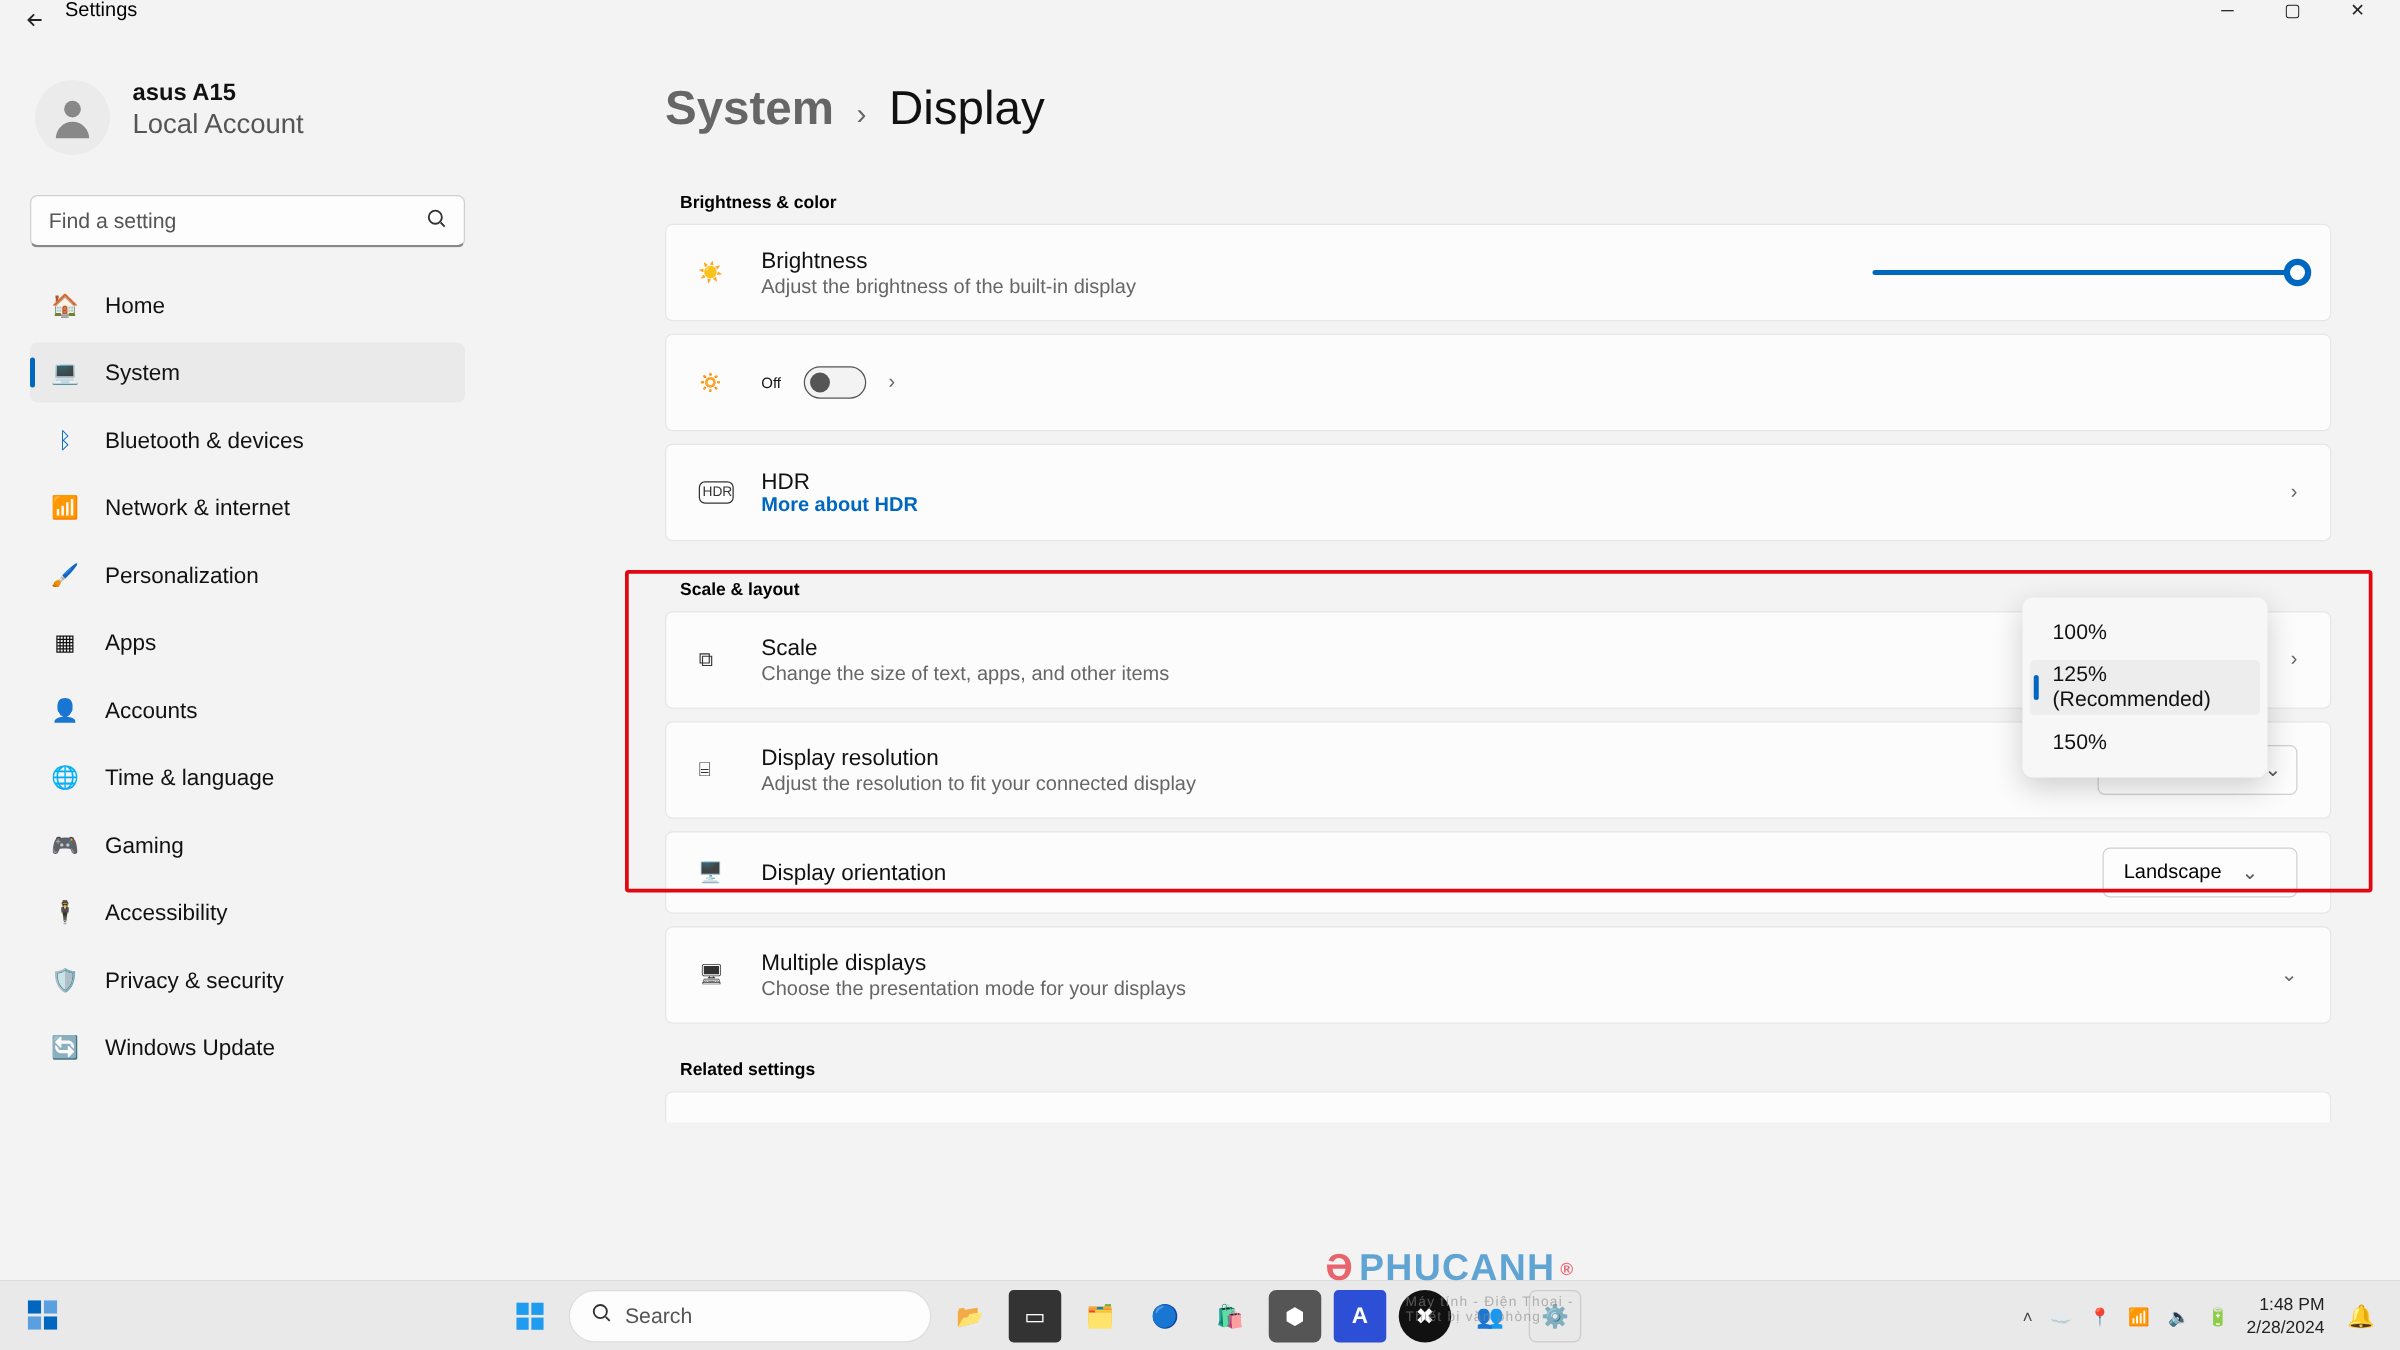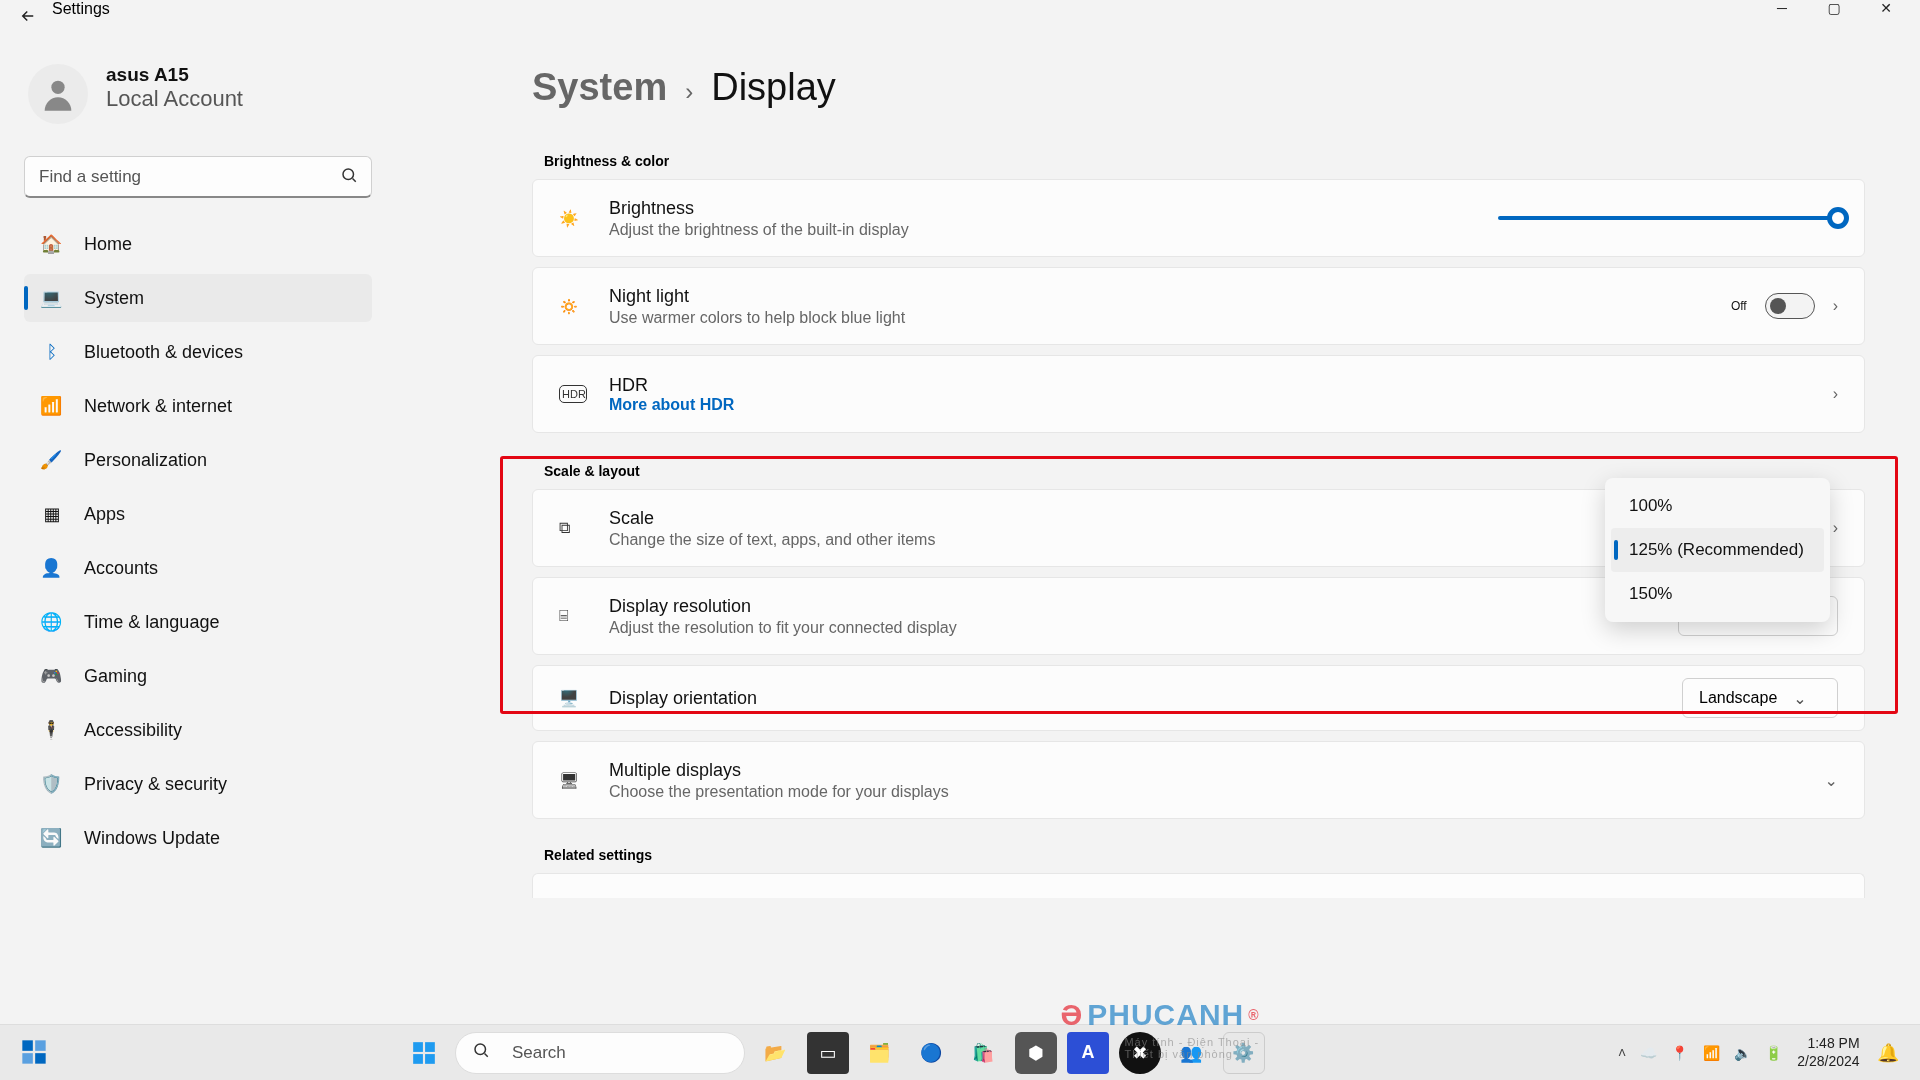--- a/index.html
+++ b/index.html
@@ -64,30 +64,30 @@
 .toggle-label { font-size:12px; color:#111;}
 
 
 .select { height:40px; min-width:156px; border:1px solid #d0d0d0; border-radius:6px; background:#fdfdfd; display:flex; align-items:center; padding:0 12px 0 16px; gap:16px; font-size:16px;}
 .select .chev { color:#555; }
 
 
 .red-box { position:absolute; border:3px solid #e30613; border-radius:3px; left:100px; width:92%; top:408px; height:258px; pointer-events:none; z-index:5;}
 
 
-.dropdown { position:absolute; right:90px; top:430px; width:225px; background:#f7f7f7; border-radius:8px; box-shadow:0 8px 24px rgba(0,0,0,.18); z-index:10; padding:6px;}
+.dropdown { position:absolute; right:106px; top:430px; width:196px; background:#f7f7f7; border-radius:8px; box-shadow:0 8px 24px rgba(0,0,0,.18); z-index:10; padding:6px;}
 .dd-item { height:44px; display:flex; align-items:center; padding:0 12px 0 18px; font-size:17px; color:#111; border-radius:4px; position:relative; cursor:pointer;}
 .dd-item.sel { background:#ededed;}
 .dd-item.sel::before { content:""; position:absolute; left:3px; top:12px; bottom:12px; width:4px; border-radius:2px; background:#0067c0;}
 
 
 .taskbar { height:56px; background:#e9e9e9; border-top:1px solid #ddd; display:flex; align-items:center; padding:0 20px; gap:12px;}
 .tb-left { width:30px; height:30px;}
 .tb-center { flex:1; display:flex; align-items:center; justify-content:center; gap:10px;}
-.tb-search { width:290px; height:42px; background:#fdfdfd; border:1px solid #ddd; border-radius:30px; display:flex; align-items:center; gap:22px; padding:0 16px; color:#555; font-size:17px;}
+.tb-search { width:290px; height:42px; background:#fdfdfd; border:1px solid #ddd; border-radius:30px; display:flex; align-items:center; gap:10px; padding:0 16px; color:#555; font-size:17px;}
 .tb-icon { width:36px; height:36px; border-radius:4px; display:flex; align-items:center; justify-content:center; font-size:18px;}
 .tb-icon.app { width:42px; height:42px;}
 .tb-right { display:flex; align-items:center; gap:14px; color:#444; font-size:14px;}
 .tb-clock { text-align:right; line-height:1.25; font-size:14px; color:#222; margin-right:4px;}
 .tb-notif { color:#0067c0; font-size:18px;}
 
 .watermark { position:absolute; left:50%; bottom:-8px; transform:translateX(-50%); font-size:30px; font-weight:700; color:#0070c0; opacity:.6; letter-spacing:1px; display:flex; align-items:center; gap:4px; z-index:2;}
 .watermark .d { color:#e30613;}
 .watermark .sup { color:#e30613; font-size:14px; vertical-align:super;}
 .watermark .sub { position:absolute; top:38px; left:64px; font-size:11px; color:#888; font-weight:400;}
@@ -202,24 +202,20 @@
       </div>
       <div class="c-right">
         <div class="slider-track">
             <div class="slider-thumb"></div>
           </div>
       </div>
     </div>
 
     <div class="card">
       <div class="c-ic">🔅</div>
-      <div class="c-body">
-        <div class="c-title">Night light</div>
-        <div class="c-sub">Use warmer colors to help block blue light</div>
-      </div>
       <div class="c-right">
         <span class="toggle-label">Off</span>
         <div class="toggle">
             <div class="knob"></div>
           </div>
         <span class="chevron">›</span>
       </div>
     </div>
 
     <div class="card">

